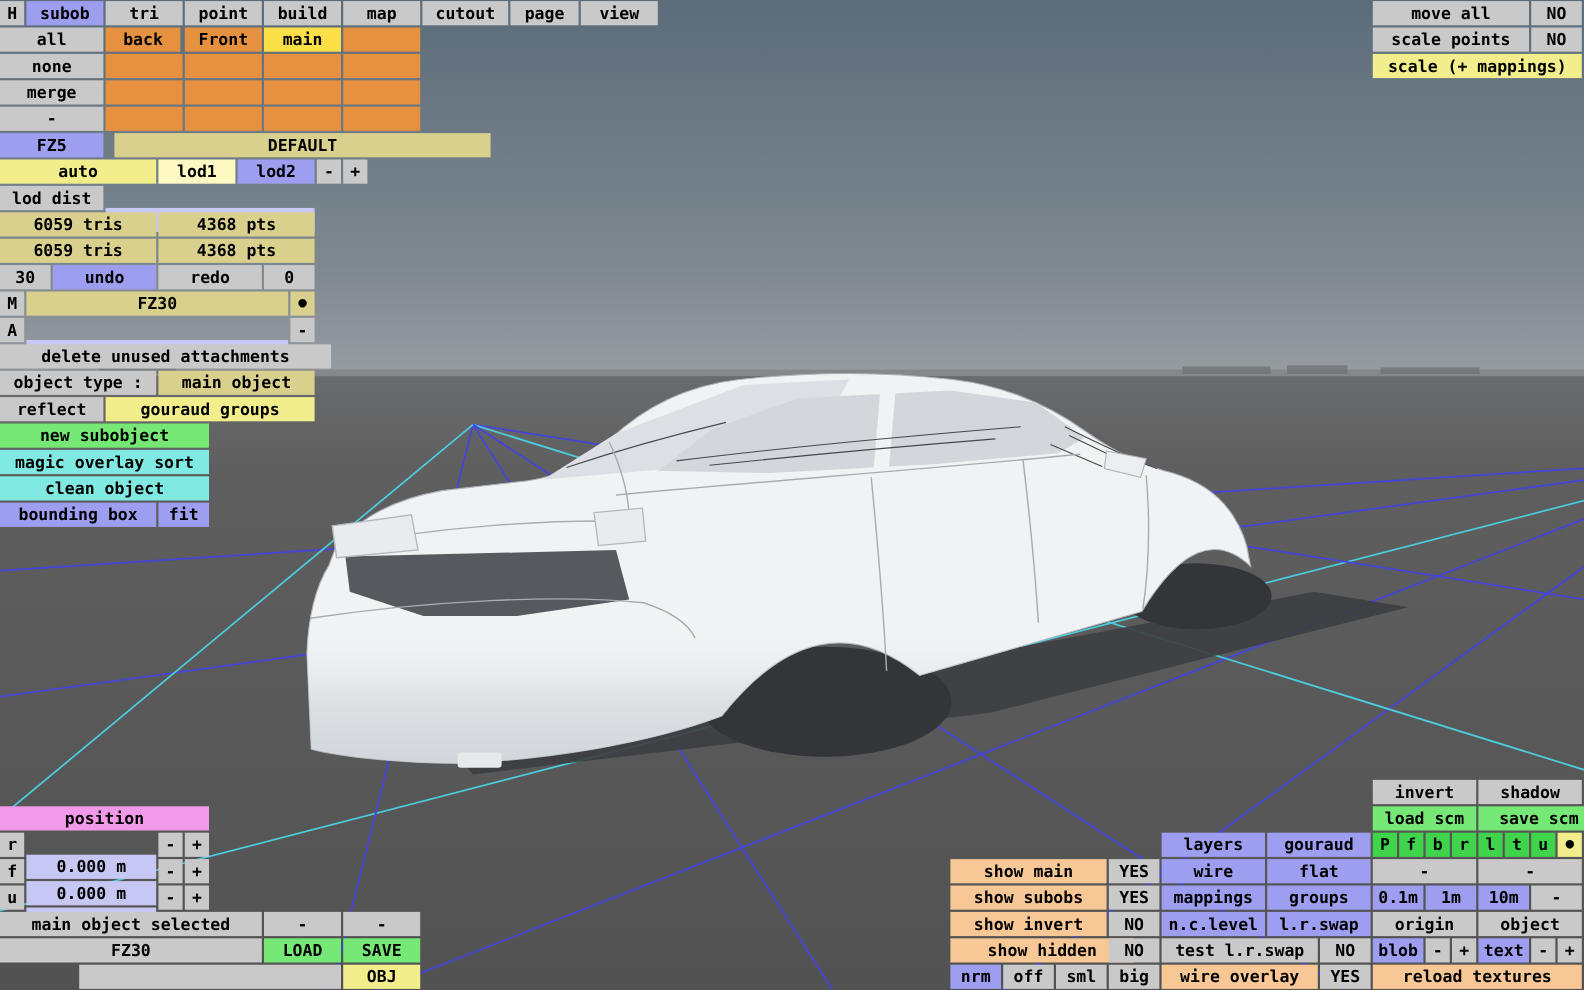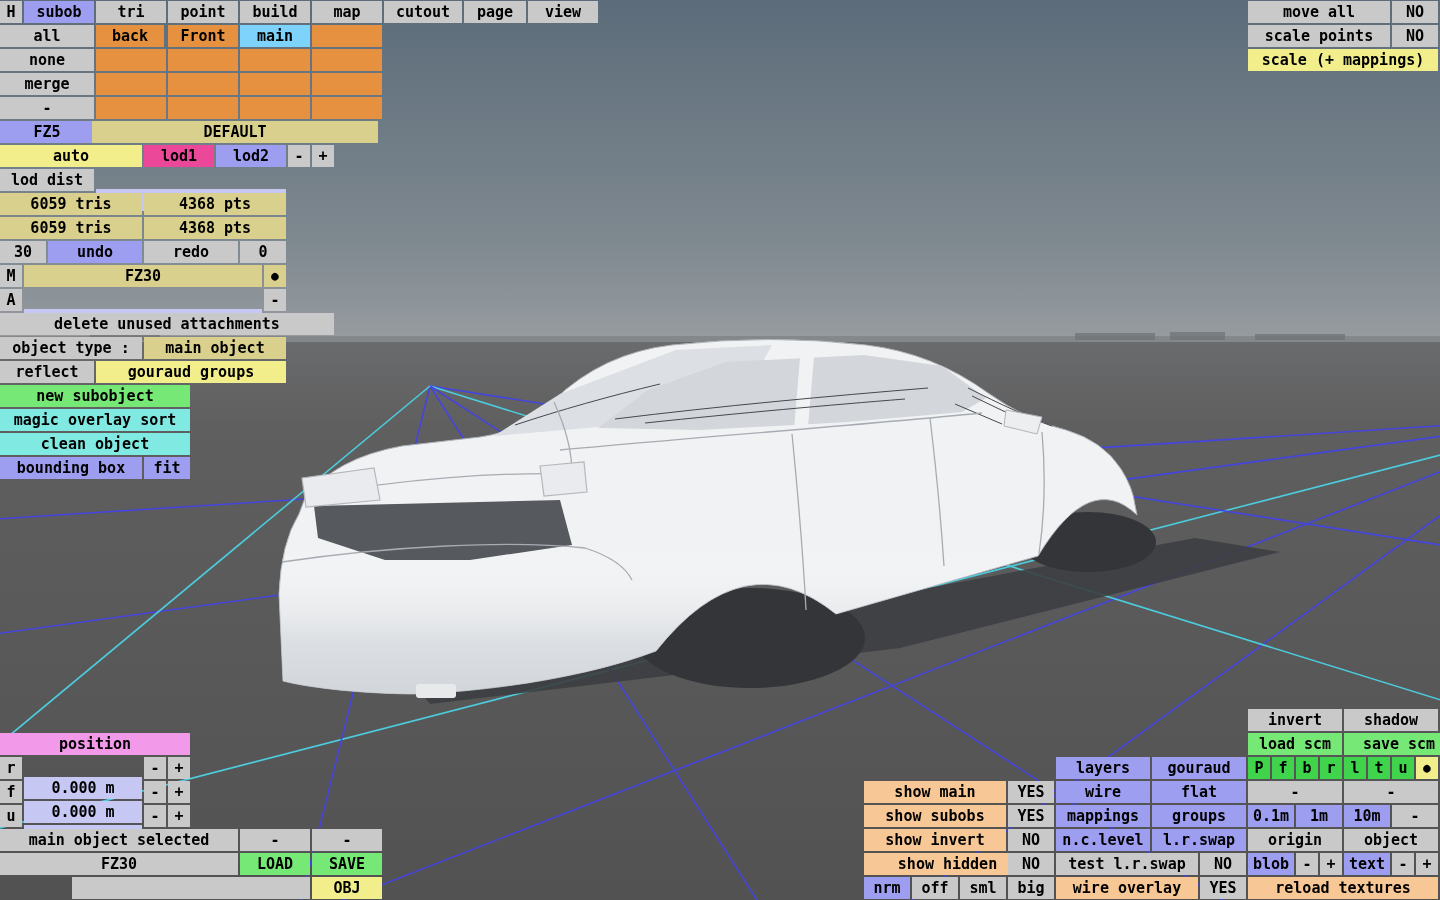--- a/index.html
+++ b/index.html
@@ -4,22 +4,22 @@
 <style>
   html,body{margin:0;padding:0;}
   body{width:1440px;height:900px;overflow:hidden;position:relative;background:#000;
        font-family:"DejaVu Sans Mono",monospace;}
   .viewport{position:absolute;left:0;top:0;width:1440px;height:900px;}
   .btn{position:absolute;height:22px;line-height:22px;text-align:center;
        font-weight:bold;font-size:15px;color:#000;white-space:nowrap;overflow:hidden;}
   .gray{background:#c9c9c9;}
   .purple{background:#9e9ef1;}
   .orange{background:#e59140;}
-  .mainsel{background:#7dd3fc;}
-  .lod1{background:#ec4899;}
+  .mainsel{background:#fde047;}
+  .lod1{background:#fef9c3;}
   .khaki{background:#d9d08e;}
   .yellow{background:#f1ee8b;}
   .lav{background:#c7c7f3;margin-top:20px;}
   .green{background:#76e876;}
   .bgreen{background:#3fd44b;}
   .cyan{background:#80e9e2;}
   .pink{background:#f29ae9;}
   .peach{background:#f7c795;}
   .small{font-size:13px;}
 </style>
@@ -150,21 +150,21 @@
   <div class="btn orange" style="left:168px;top:73px;width:70px"></div>
   <div class="btn orange" style="left:240px;top:73px;width:70px"></div>
   <div class="btn orange" style="left:312px;top:73px;width:70px"></div>
   <div class="btn gray" style="left:0;top:97px;width:94px">-</div>
   <div class="btn orange" style="left:96px;top:97px;width:70px"></div>
   <div class="btn orange" style="left:168px;top:97px;width:70px"></div>
   <div class="btn orange" style="left:240px;top:97px;width:70px"></div>
   <div class="btn orange" style="left:312px;top:97px;width:70px"></div>
 
   <div class="btn purple" style="left:0;top:121px;width:94px">FZ5</div>
-  <div class="btn khaki" style="left:92px;top:121px;width:286px">DEFAULT</div>
+  <div class="btn khaki" style="left:104px;top:121px;width:342px">DEFAULT</div>
   <div class="btn yellow" style="left:0;top:145px;width:142px">auto</div>
   <div class="btn lod1" style="left:144px;top:145px;width:70px">lod1</div>
   <div class="btn purple" style="left:216px;top:145px;width:70px">lod2</div>
   <div class="btn gray" style="left:288px;top:145px;width:22px">-</div>
   <div class="btn gray" style="left:312px;top:145px;width:22px">+</div>
   <div class="btn gray" style="left:0;top:169px;width:94px">lod dist</div>
   <div class="btn lav" style="left:96px;top:169px;width:190px">120 m</div>
   <div class="btn khaki" style="left:0;top:193px;width:142px">6059 tris</div>
   <div class="btn khaki" style="left:144px;top:193px;width:142px">4368 pts</div>
   <div class="btn khaki" style="left:0;top:217px;width:142px">6059 tris</div>
@@ -174,21 +174,21 @@
   <div class="btn purple" style="left:48px;top:241px;width:94px">undo</div>
   <div class="btn gray" style="left:144px;top:241px;width:94px">redo</div>
   <div class="btn gray" style="left:240px;top:241px;width:46px">0</div>
 
   <div class="btn gray" style="left:0;top:265px;width:22px">M</div>
   <div class="btn khaki" style="left:24px;top:265px;width:238px">FZ30</div>
   <div class="btn khaki small" style="left:264px;top:265px;width:22px">●</div>
   <div class="btn gray" style="left:0;top:289px;width:22px">A</div>
   <div class="btn lav" style="left:24px;top:289px;width:238px">31</div>
   <div class="btn gray" style="left:264px;top:289px;width:22px">-</div>
-  <div class="btn gray" style="left:0;top:313px;width:334px">delete unused attachments</div>
+  <div class="btn gray" style="left:0;top:313px;width:301px">delete unused attachments</div>
   <div class="btn gray" style="left:0;top:337px;width:142px">object type :</div>
   <div class="btn khaki" style="left:144px;top:337px;width:142px">main object</div>
   <div class="btn gray" style="left:0;top:361px;width:94px">reflect</div>
   <div class="btn yellow" style="left:96px;top:361px;width:190px">gouraud groups</div>
   <div class="btn green" style="left:0;top:385px;width:190px">new subobject</div>
   <div class="btn cyan" style="left:0;top:409px;width:190px">magic overlay sort</div>
   <div class="btn cyan" style="left:0;top:433px;width:190px">clean object</div>
   <div class="btn purple" style="left:0;top:457px;width:142px">bounding box</div>
   <div class="btn purple" style="left:144px;top:457px;width:46px">fit</div>
 

